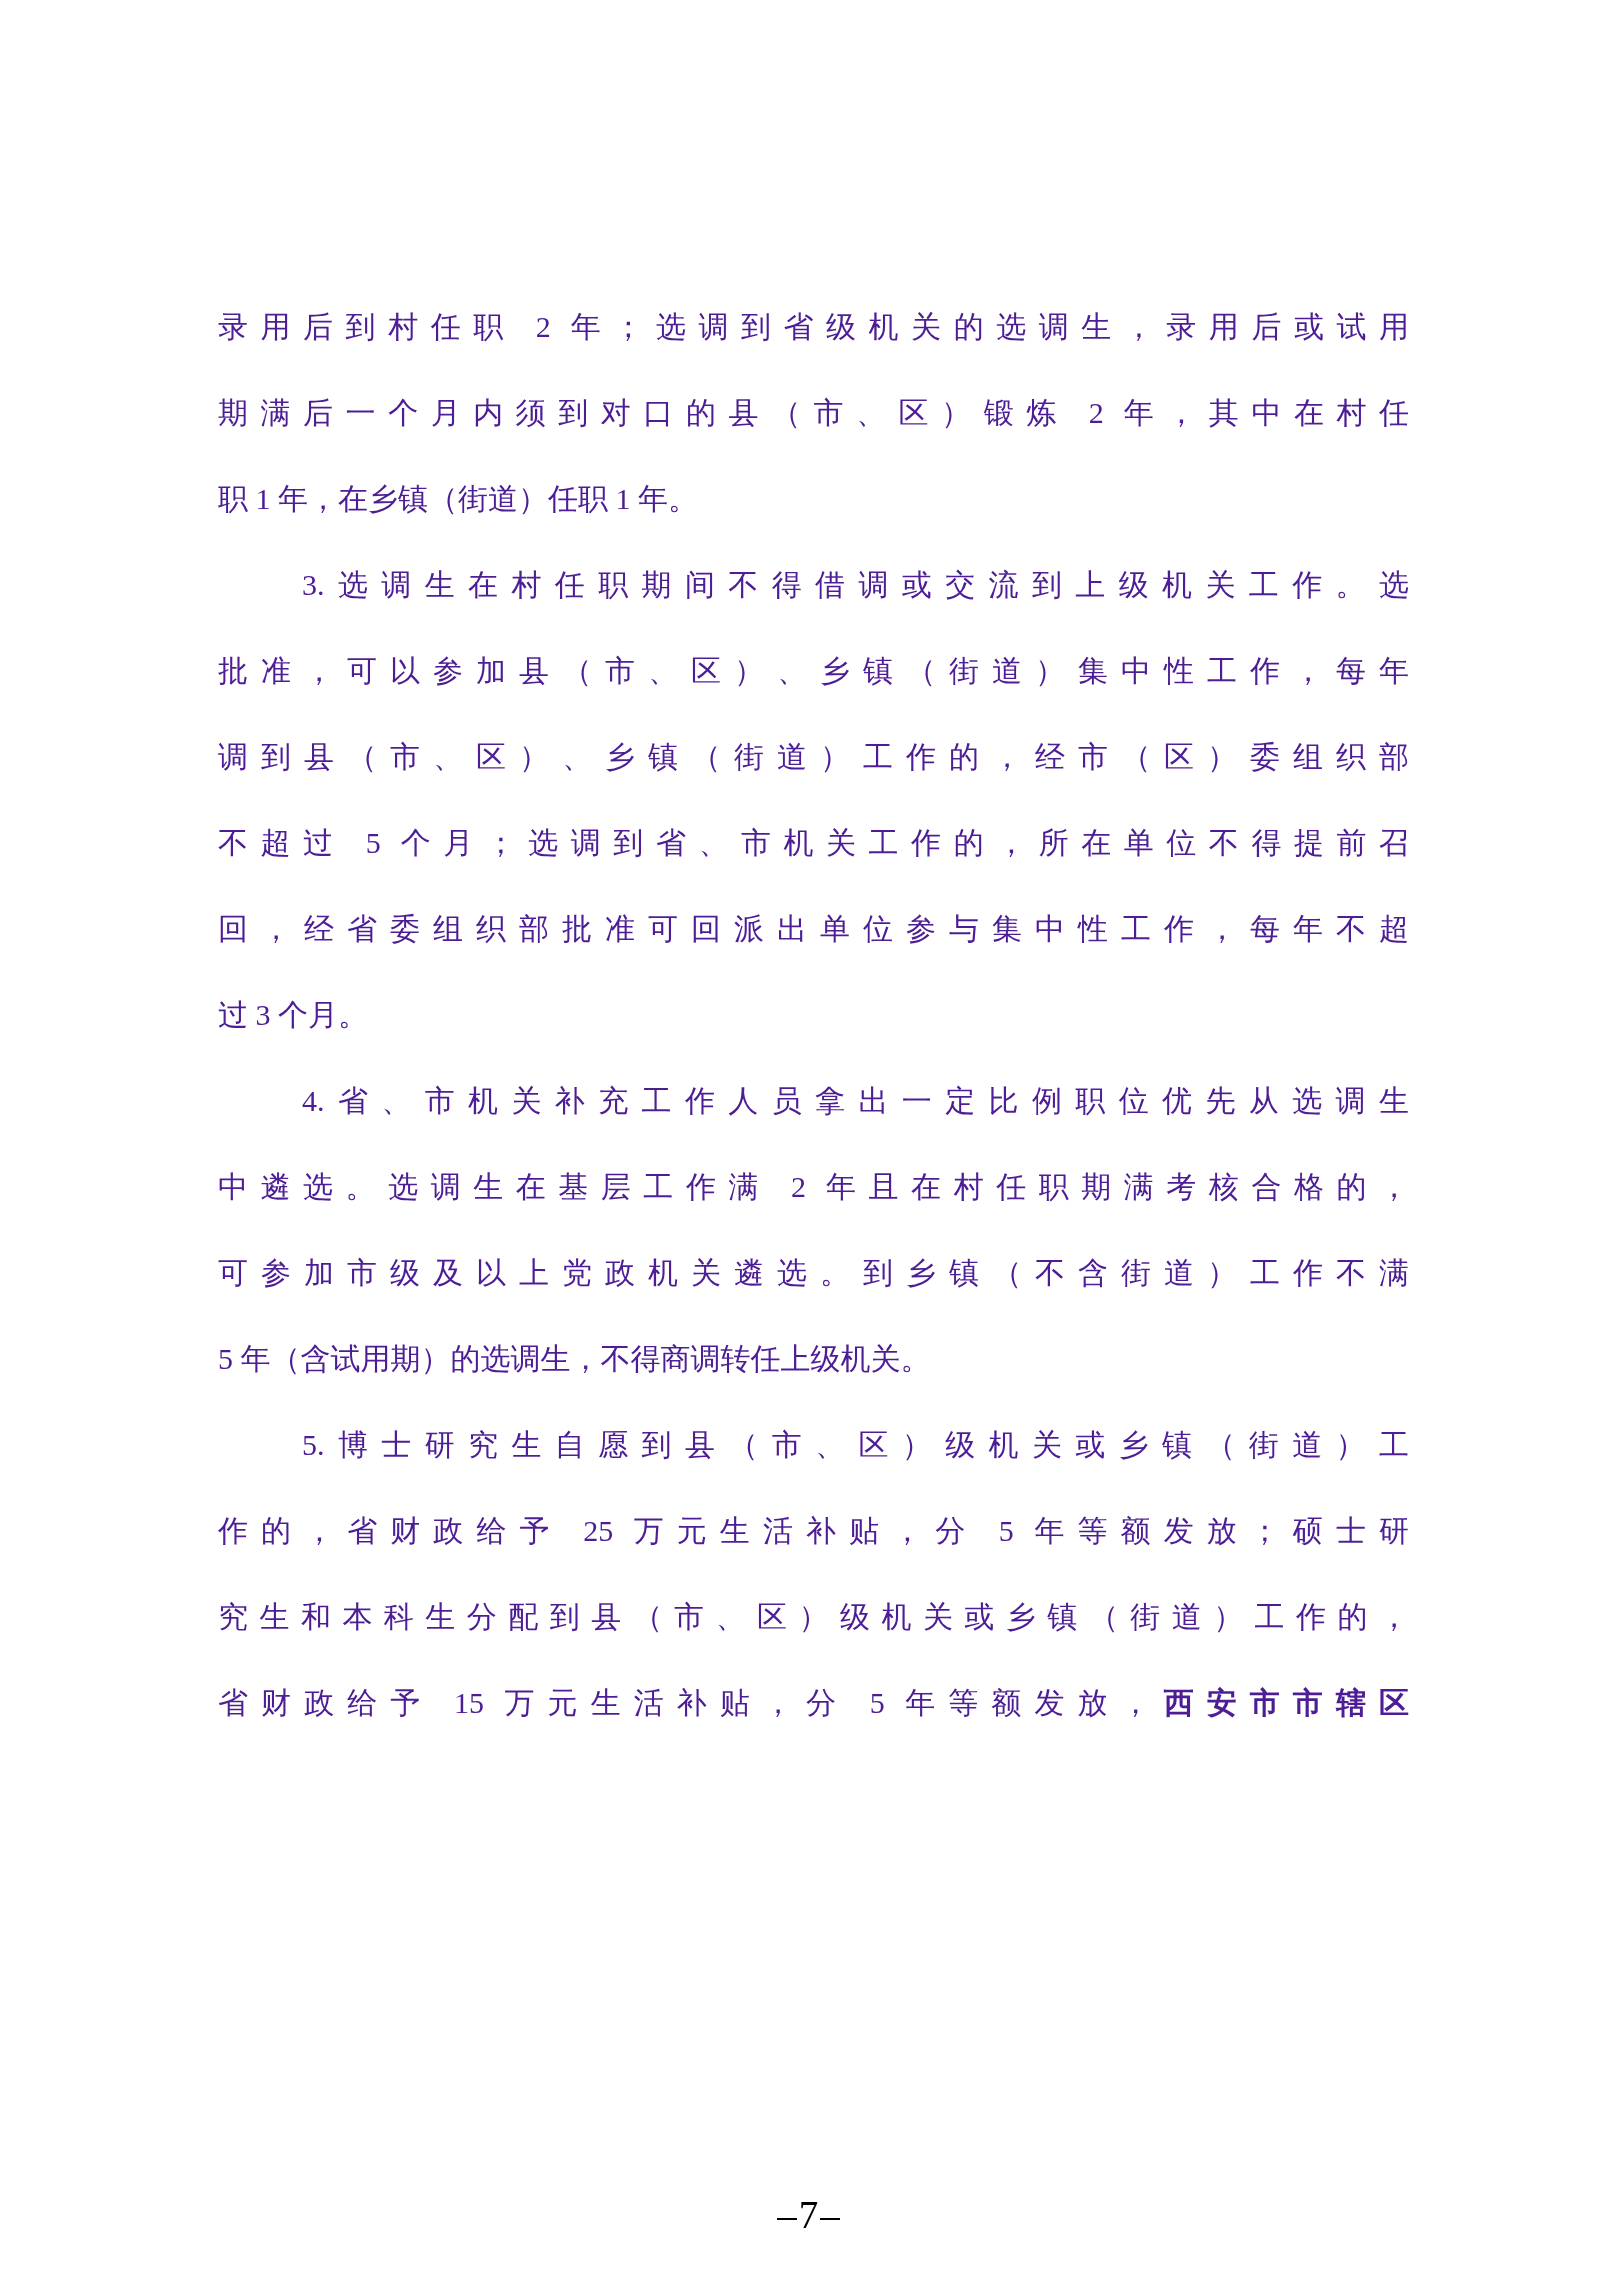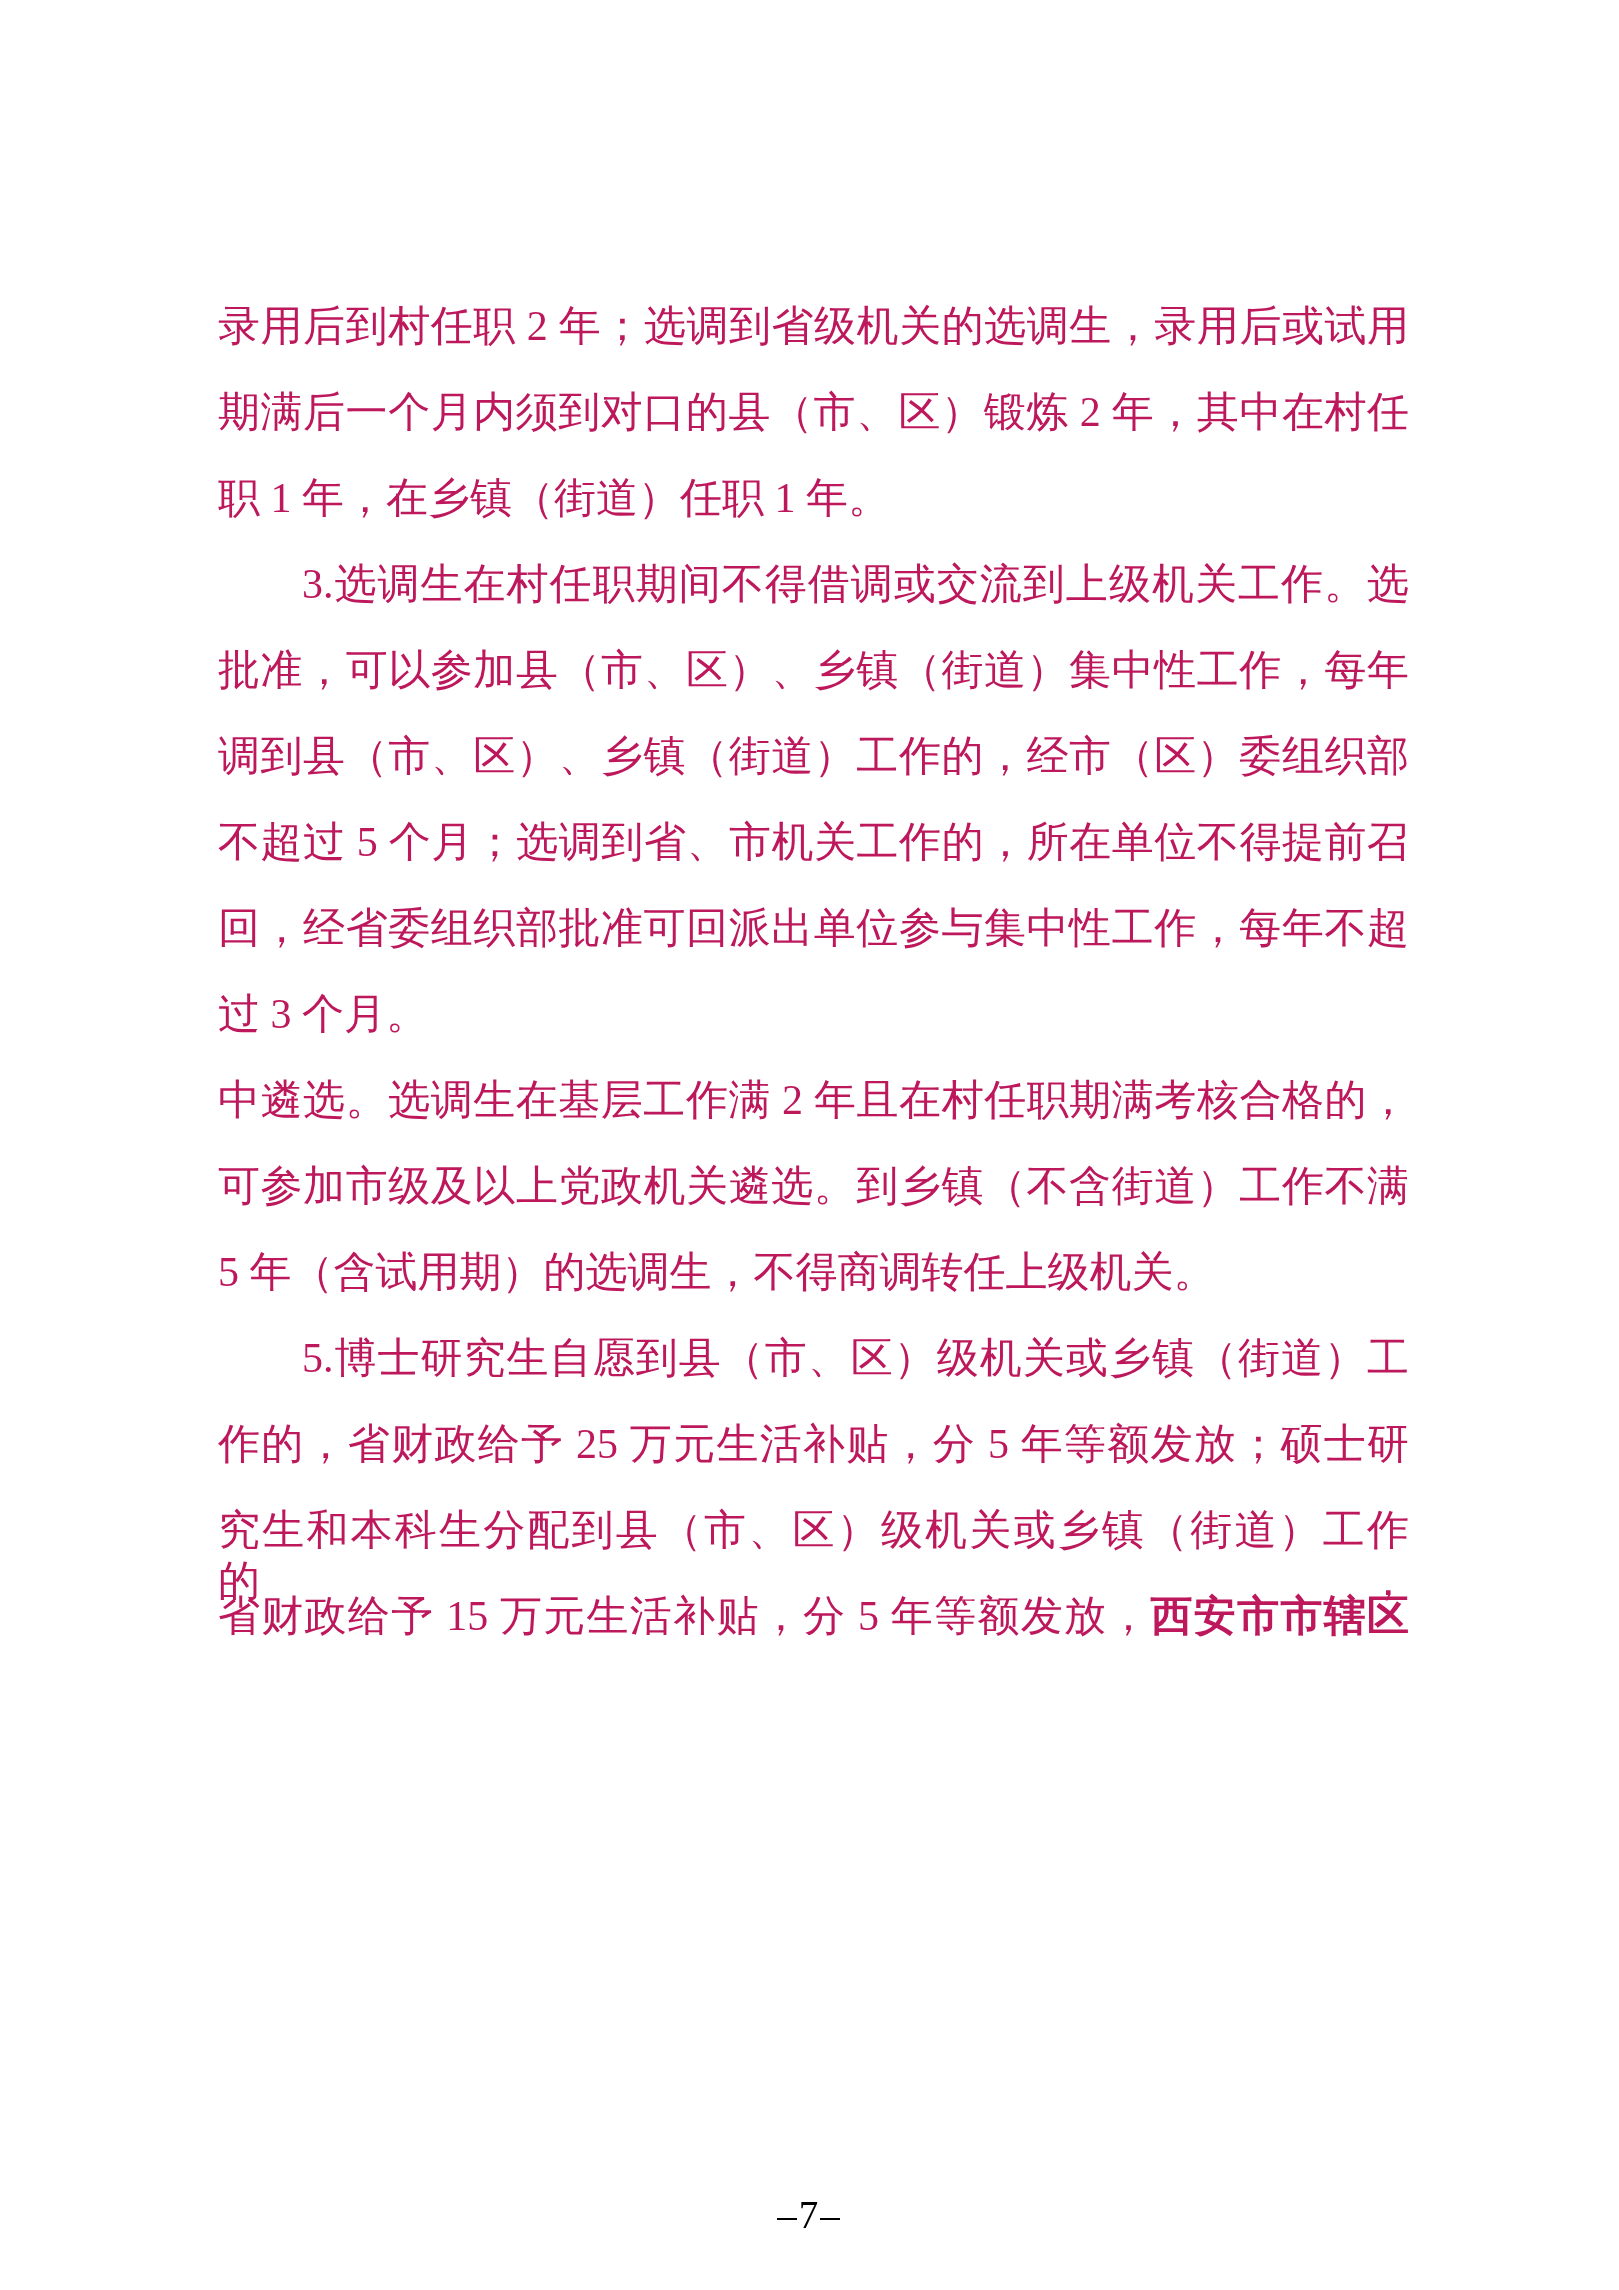--- a/index.html
+++ b/index.html
@@ -21,25 +21,25 @@
     background: #ffffff;
   }
   .text-block {
     position: absolute;
     left: 218px;
     top: 301px;
     width: 1191px;
   }
   .line {
     height: 86px;
-    font-size: 42px;
+    font-size: 30px;
     line-height: 51px;
     white-space: nowrap;
     text-align: left;
-    color: #be185d;
+    color: #4c1d95;
   }
   .line.justify {
     white-space: normal;
     text-align: justify;
     text-align-last: justify;
   }
   .line.indent {
     text-indent: 84px;
   }
   .line .seg {
@@ -66,20 +66,21 @@
   <div class="text-block" id="lines-container">
       <div class="line justify"><span class="seg">录用后到村任职 2 年；选调到省级机关的选调生，录用后或试用</span></div>
       <div class="line justify"><span class="seg">期满后一个月内须到对口的县（市、区）锻炼 2 年，其中在村任</span></div>
       <div class="line"><span class="seg">职 1 年，在乡镇（街道）任职 1 年。</span></div>
       <div class="line indent justify"><span class="seg">3.选调生在村任职期间不得借调或交流到上级机关工作。选</span></div>
       <div class="line justify"><span class="seg">批准，可以参加县（市、区）、乡镇（街道）集中性工作，每年</span></div>
       <div class="line justify"><span class="seg">调到县（市、区）、乡镇（街道）工作的，经市（区）委组织部</span></div>
       <div class="line justify"><span class="seg">不超过 5 个月；选调到省、市机关工作的，所在单位不得提前召</span></div>
       <div class="line justify"><span class="seg">回，经省委组织部批准可回派出单位参与集中性工作，每年不超</span></div>
       <div class="line"><span class="seg">过 3 个月。</span></div>
+      <div class="line indent justify"><span class="seg">4.省、市机关补充工作人员拿出一定比例职位优先从选调生</span></div>
       <div class="line justify"><span class="seg">中遴选。选调生在基层工作满 2 年且在村任职期满考核合格的，</span></div>
       <div class="line justify"><span class="seg">可参加市级及以上党政机关遴选。到乡镇（不含街道）工作不满</span></div>
       <div class="line"><span class="seg">5 年（含试用期）的选调生，不得商调转任上级机关。</span></div>
       <div class="line indent justify"><span class="seg">5.博士研究生自愿到县（市、区）级机关或乡镇（街道）工</span></div>
       <div class="line justify"><span class="seg">作的，省财政给予 25 万元生活补贴，分 5 年等额发放；硕士研</span></div>
       <div class="line justify"><span class="seg">究生和本科生分配到县（市、区）级机关或乡镇（街道）工作的，</span></div>
       <div class="line justify"><span class="seg">省财政给予 15 万元生活补贴，分 5 年等额发放，</span><span class="seg bold">西安市市辖区</span></div>
     </div>
   <div class="page-number">–7–</div>
 </div>

